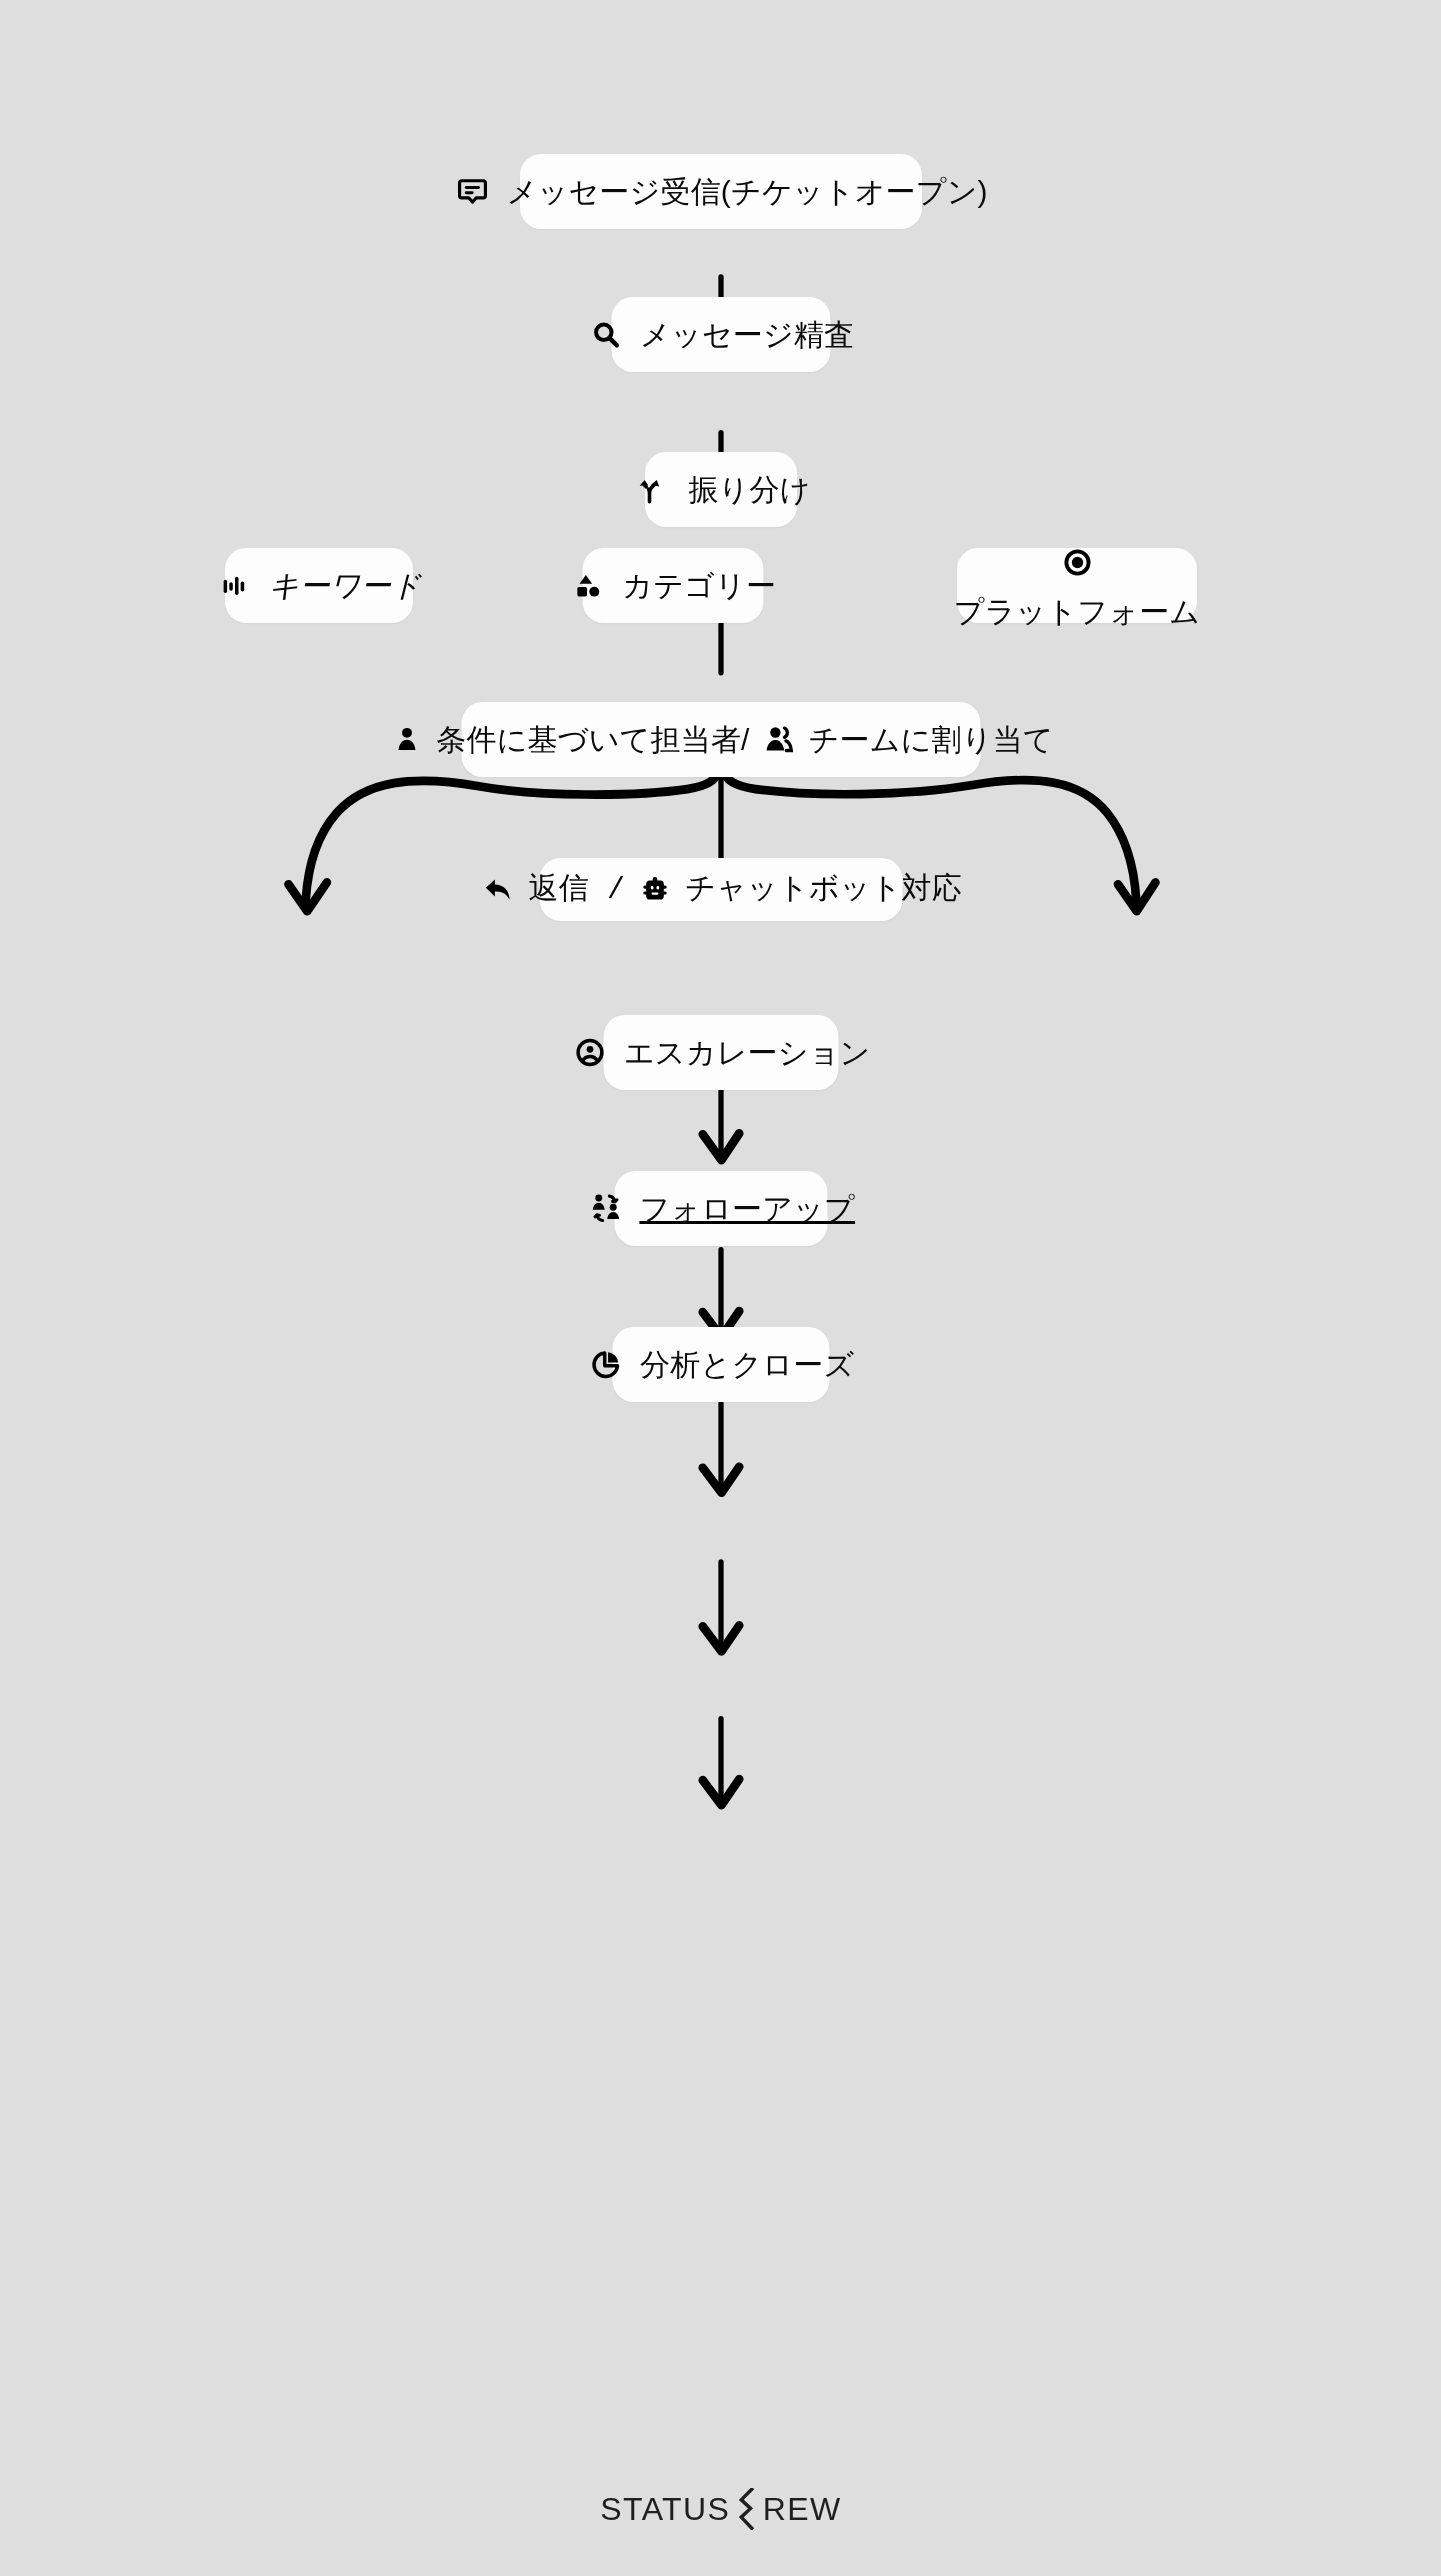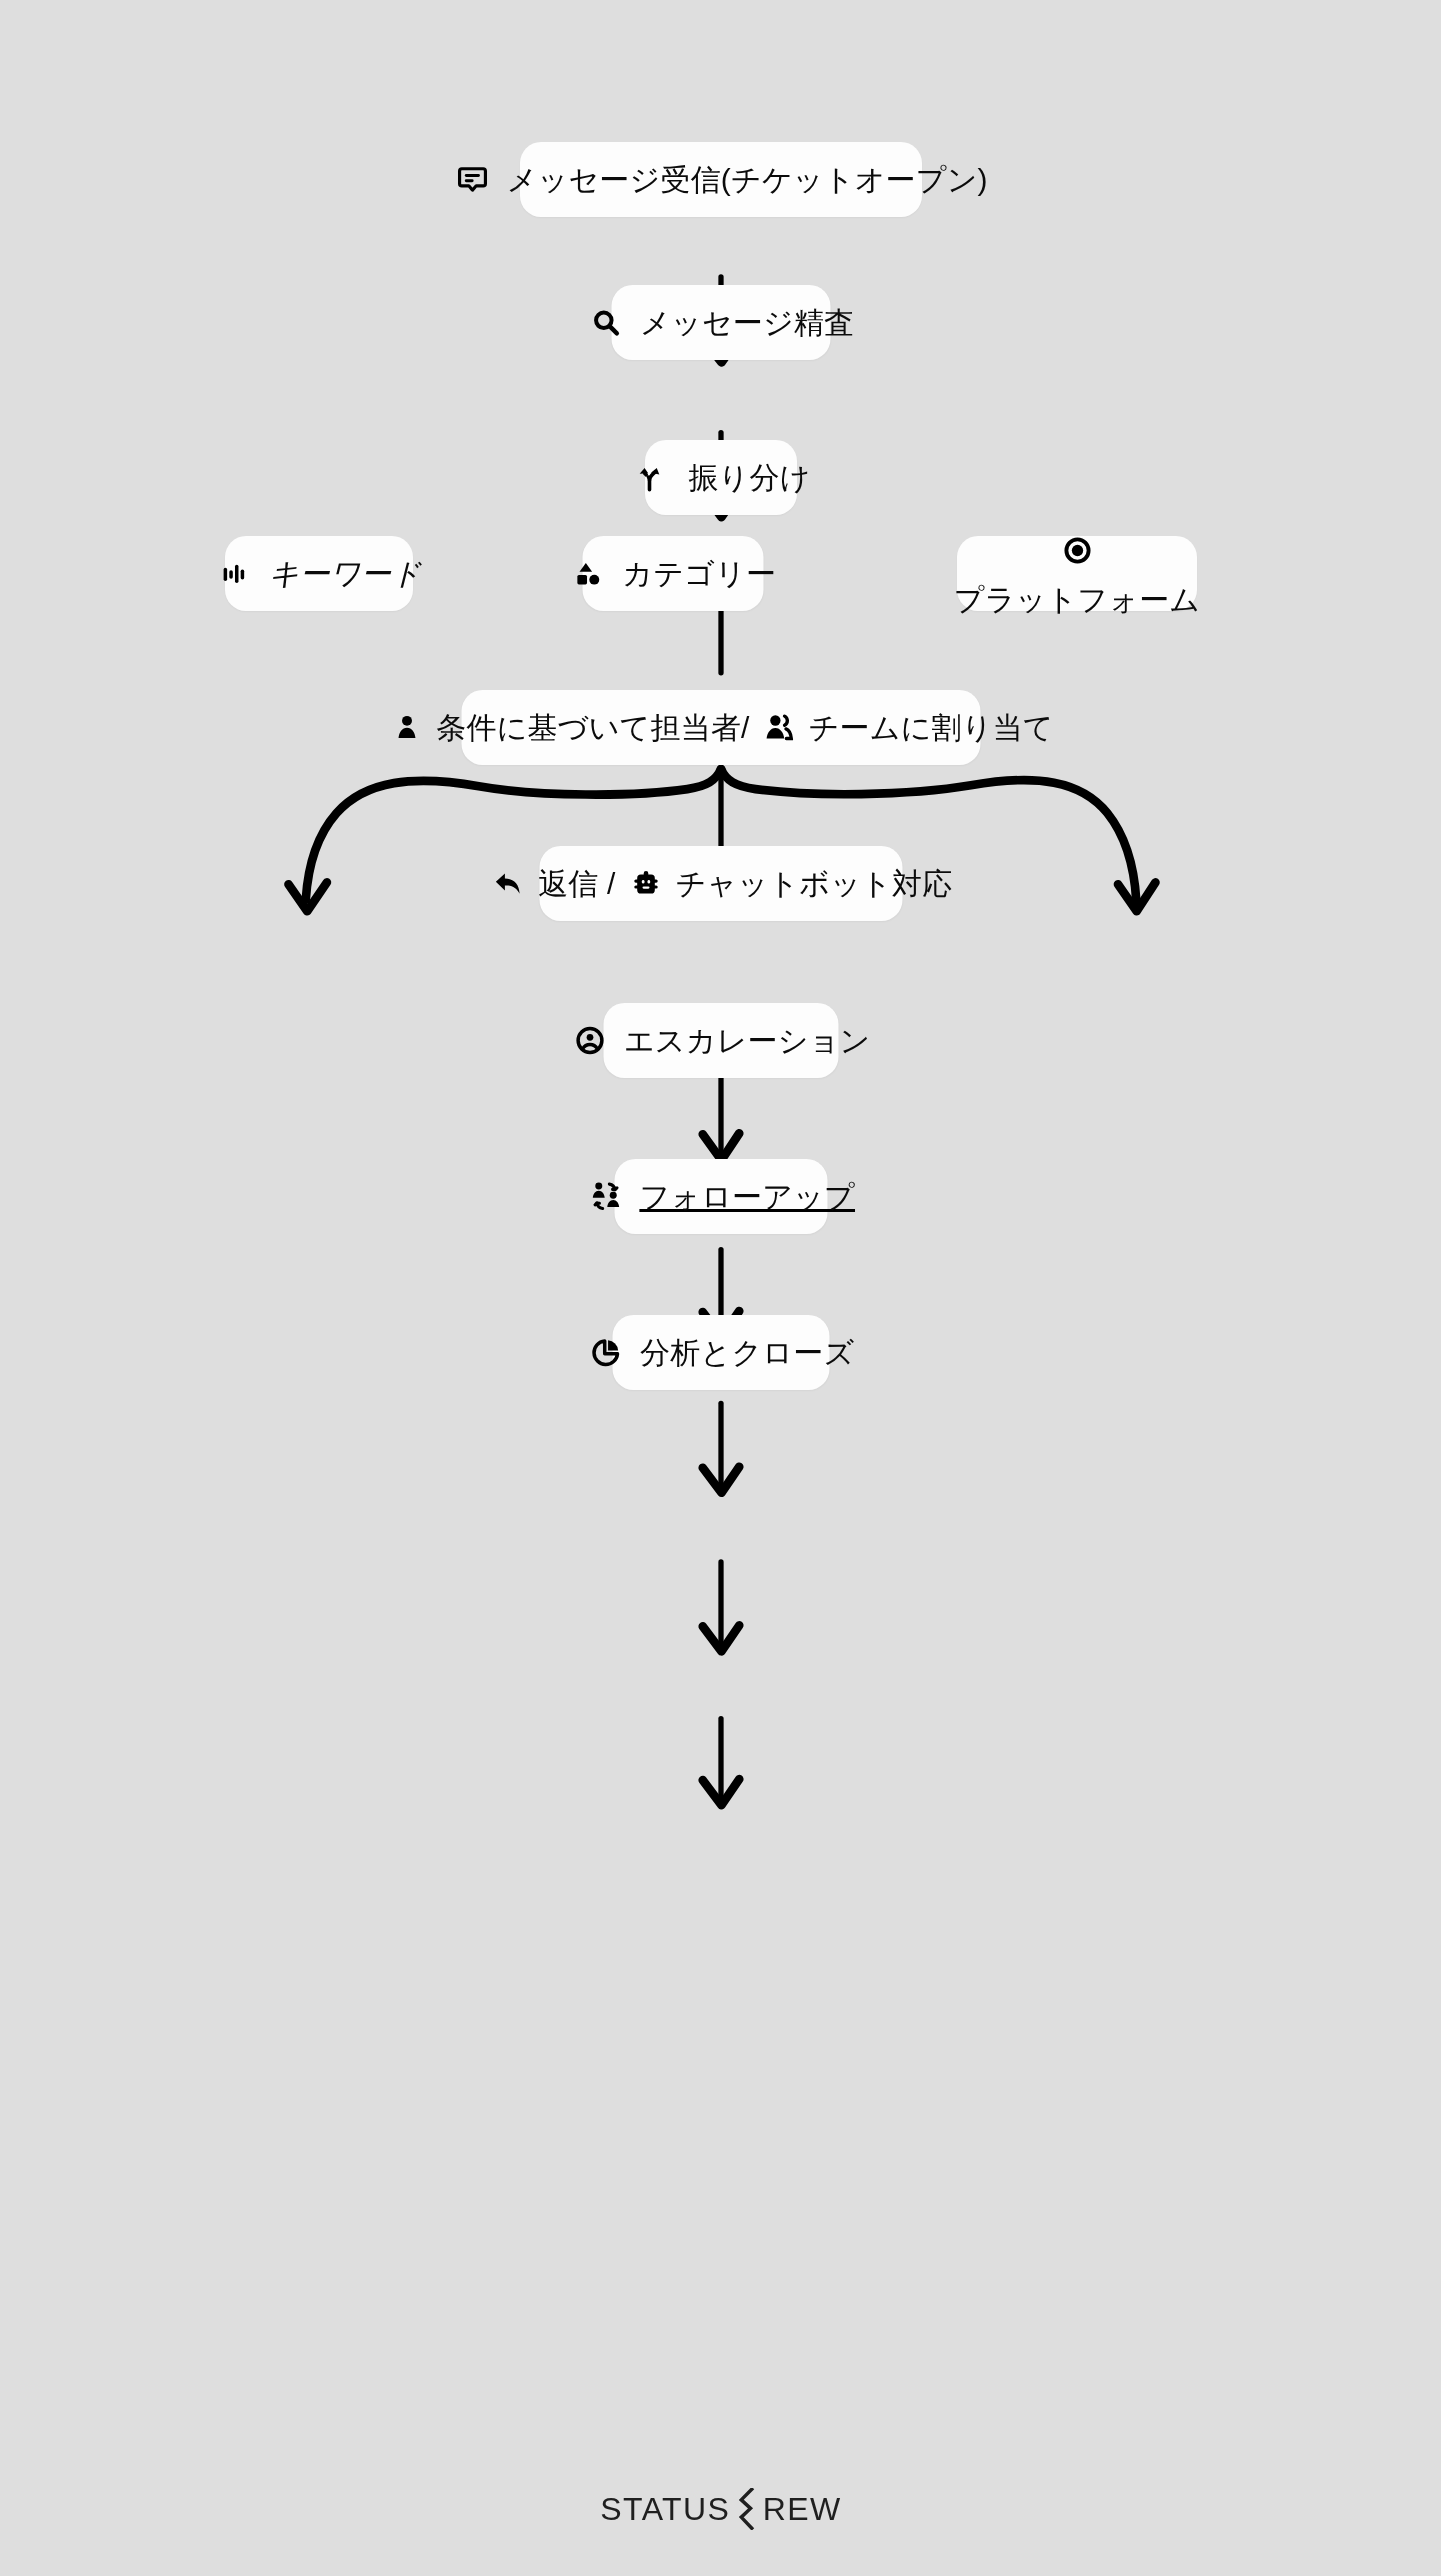--- a/index.html
+++ b/index.html
@@ -28,20 +28,21 @@
     display: flex;
     align-items: center;
     justify-content: center;
     gap: 15.4px;
     padding: 0 29px;
     box-sizing: border-box;
     height: 77px;
     transform: translateX(-50%);
     white-space: nowrap;
     box-shadow: 0 1px 1.9px rgba(0,0,0,0.04);
+    margin-top: 12px;
   }
   .node .label {
     font-size: 30px;
     color: #0b0b0b;
     letter-spacing: 0.2px;
     line-height: 1;
     font-weight: 400;
   }
   .node .ico {
     display: inline-flex;
@@ -225,21 +226,21 @@
     <svg width="31" height="31" viewBox="0 0 24 24">
       <circle cx="9.2" cy="6.6" r="4" fill="#000"></circle>
       <path d="M9.2 12.3c-3.9 0-6.4 3.9-6.8 8.2h13.6c-0.4-4.3-2.9-8.2-6.8-8.2z" fill="#000"></path>
       <path d="M16.3 3.2a4 4 0 0 1 0 7.1" fill="none" stroke="#000" stroke-width="2.6" stroke-linecap="round"></path>
       <path d="M17.4 13.1c2.4 1 3.8 4 4.1 7.4h-3.8" fill="none" stroke="#000" stroke-width="2.6" stroke-linecap="round"></path>
     </svg>
   </span>
   <span class="label">チームに割り当て</span>
 </div>
 
-<div class="node" style="left:721px; top:846px; width:363px; height:75px; gap:11.5px;">
+<div class="node" style="left:721px; top:846px; width:363px; height:63px; gap:11.5px;font-family:Liberation Mono, monospace;">
   <span class="ico">
     <svg width="31" height="31" viewBox="0 0 24 24">
       <path d="M9.6 4.2 L2.6 10.6 L9.6 17.4 L9.6 13.6 C15 13.2 18.6 15.4 21 20 C20.6 12.4 16.6 8.4 9.6 8.1 Z" fill="#000"></path>
     </svg>
   </span>
   <span class="label">返信 /</span>
   <span class="ico">
     <svg width="29" height="29" viewBox="0 0 24 24">
       <path d="M12 1.6a1.9 1.9 0 0 1 1.9 1.9v1.1h2.4a3 3 0 0 1 3 3v1.1h1.1a1.3 1.3 0 1 1 0 2.6h-1.1v2.3h1.1a1.3 1.3 0 1 1 0 2.6h-1.1v1.1a3 3 0 0 1-3 3h-8.6a3 3 0 0 1-3-3v-1.1H3.6a1.3 1.3 0 1 1 0-2.6h1.1v-2.3H3.6a1.3 1.3 0 1 1 0-2.6h1.1V7.6a3 3 0 0 1 3-3h2.4V3.5A1.9 1.9 0 0 1 12 1.6z" fill="#000"></path>
       <rect x="8.6" y="9" width="2.1" height="3" rx="1.05" fill="#fdfdfd"></rect>

